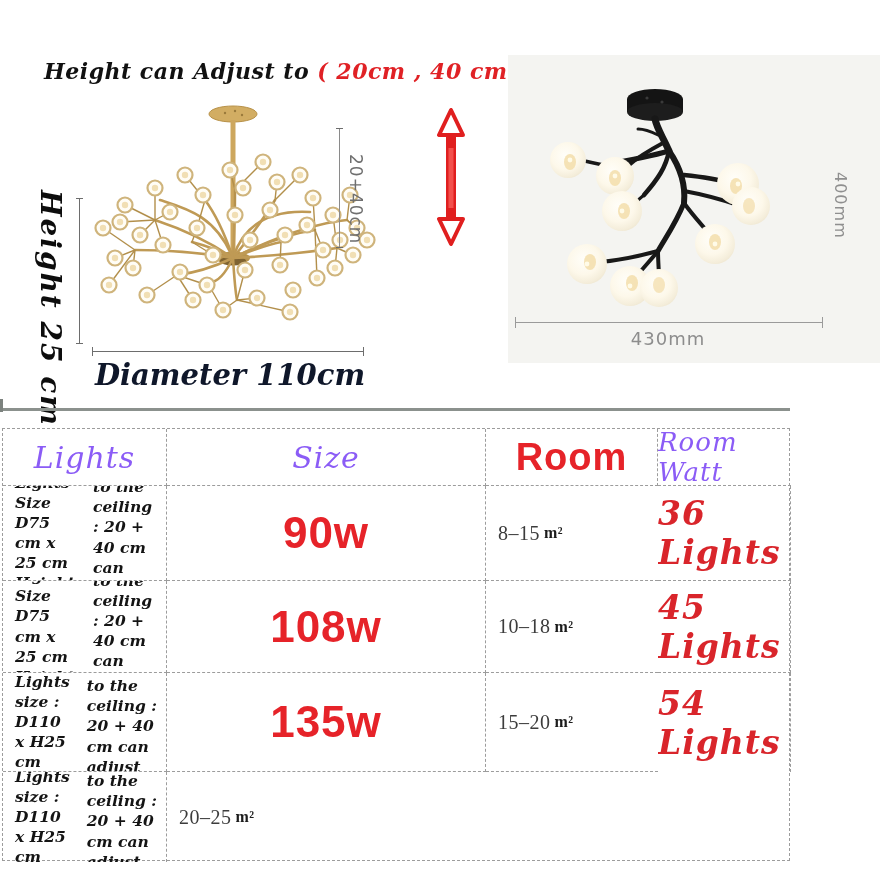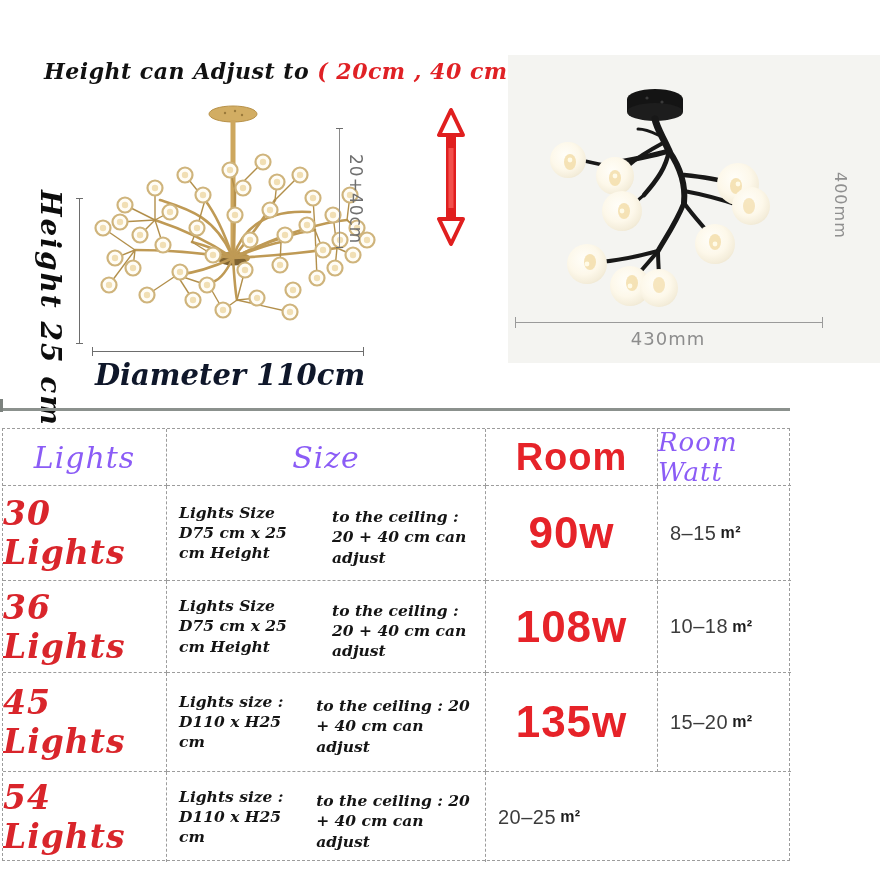--- a/index.html
+++ b/index.html
@@ -58,21 +58,21 @@
             font-weight:900;font-size:38px;letter-spacing:1px;}
   .hdr-room{font-size:26px;}
   .lights-cell{color:#d9252b;font-weight:bold;font-style:italic;font-size:33px;letter-spacing:1px;}
   .size-cell{flex-direction:row;align-items:center;justify-content:center;
              padding:6px 8px 6px 12px;color:#141414;font-weight:bold;font-style:italic;
              font-size:15.5px;line-height:1.3;}
   .size-cell .l2{margin-top:9px;padding-left:17px;}
   .watt-cell{color:#e62329;font-family:"Liberation Sans",sans-serif;font-weight:900;
              font-size:44px;letter-spacing:1px;}
   .room-cell{justify-content:flex-start;padding-left:12px;color:#3c3c3c;
-             font-family:Liberation Sans, sans-serif;font-size:20px;letter-spacing:.5px;}
+             font-family:Liberation Serif, serif;font-size:20px;letter-spacing:.5px;}
   .room-cell b{font-size:16px;color:#1c1c1c;margin-left:4px;font-weight:bold;}
 </style>
 </head>
 <body>
 
 <div id="stage">
 
   <div class="abs top-title">
     <span>Height can Adjust to </span><span class="red">( 20cm , 40 cm ,60 cm )</span>
   </div>
@@ -323,21 +323,20 @@
   <div class="abs divider"></div>
   <div class="abs divider-tick"></div>
 
   <div class="abs spec-table">
 
     <div class="cell hdr">Lights</div>
     <div class="cell hdr">Size</div>
     <div class="cell hdr-watt cell">Room</div>
     <div class="cell hdr hdr-room last-col">Room Watt</div>
 
-    <div class="cell lights-cell">30 Lights</div>
     <div class="cell size-cell">
       <span>Lights Size  D75 cm x 25 cm Height</span>
       <span class="l2">to the ceiling : 20 + 40 cm can adjust</span>
     </div>
     <div class="cell watt-cell">90w</div>
     <div class="cell room-cell last-col">
       <span>8–15</span>
       <b>m²</b>
     </div>
 

